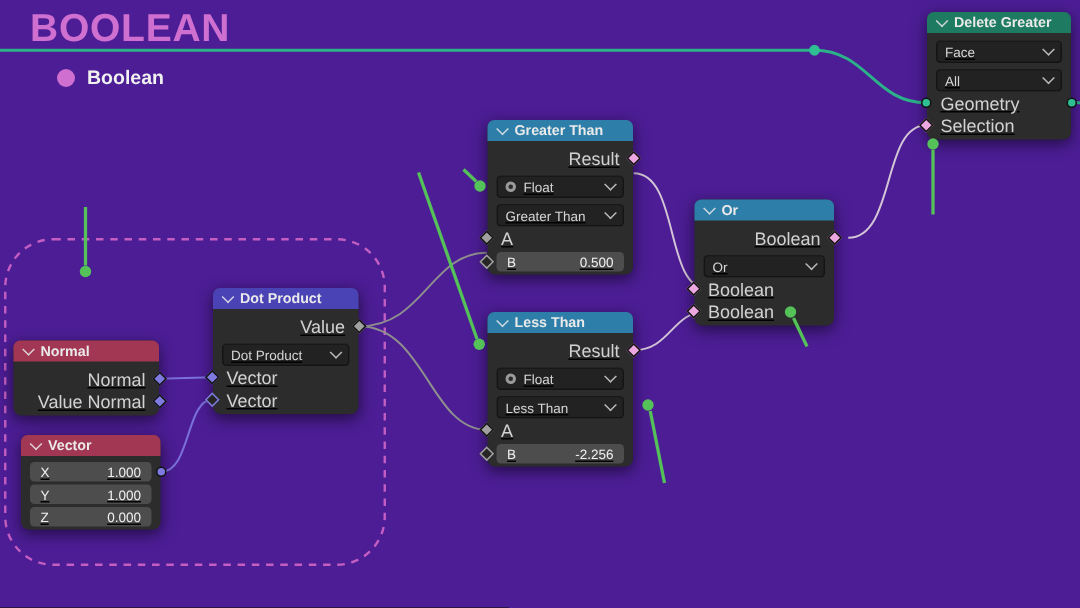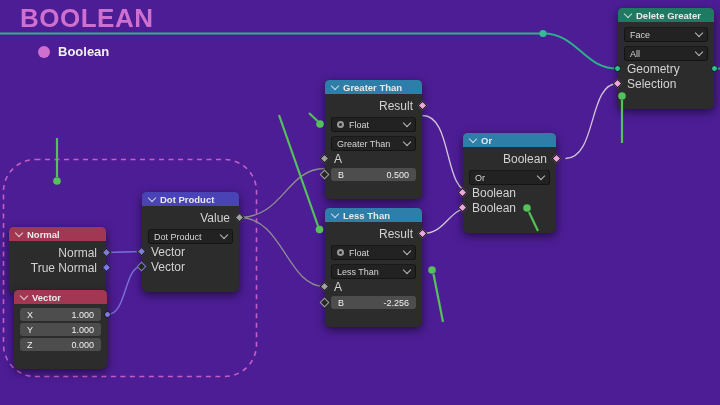--- a/index.html
+++ b/index.html
@@ -12,21 +12,21 @@
   .page-title{position:absolute;left:20px;top:3px;z-index:4;font-size:26px;font-weight:800;
               letter-spacing:.5px;color:#cf6fd0;}
   .legend{position:absolute;left:38px;top:44px;z-index:4;display:flex;align-items:center;gap:8px;}
   .legend-dot{width:12px;height:12px;border-radius:50%;background:#cf6fd0;}
   .legend-label{font-size:13px;font-weight:700;color:#f1f1f1;}
 
   .node{position:absolute;z-index:2;background:#2c2c2c;border-radius:5px;
         box-shadow:0 3px 10px rgba(0,0,0,.55);}
   .hdr{height:14px;display:flex;align-items:center;gap:5px;padding:0 7px;
        border-radius:4.5px 4.5px 0 0;font-size:9.5px;font-weight:700;color:#eaeaea;}
-  .body{padding-top:4px;padding-bottom:18px;}
+  .body{padding-top:4px;padding-bottom:2px;text-decoration:underline;}
   .row{height:15px;display:flex;align-items:center;padding:0 9px;font-size:12px;color:#d2d2d2;}
   .row.out{justify-content:flex-end;}
   .dd{height:15px;margin:4px 6px 0 6px;background:#222222;border-radius:3px;display:flex;
       align-items:center;padding:0 6px;font-size:9px;color:#d6d6d6;
       box-shadow:inset 0 0 0 1px rgba(0,0,0,.4), inset 0 1px 0 rgba(255,255,255,.04);cursor:pointer;}
   .dd .lbl{flex:1;white-space:nowrap;}
   .typ-ic{width:7px;height:7px;border-radius:50%;background:#2a2a2a;border:2px solid #9a9a9a;
           margin-right:5px;box-sizing:border-box;flex:none;}
   .chev{width:5px;height:5px;border-left:1.4px solid currentColor;border-bottom:1.4px solid currentColor;
         transform:rotate(-45deg);opacity:.85;flex:none;margin-top:-3px;}
@@ -82,21 +82,21 @@
   <div class="node" style="left:9px;top:227px;width:97px;">
     <div class="hdr" style="background:#a23753;">
       <span class="chev"></span>
       <span>Normal</span>
     </div>
     <div class="body">
       <div class="row out">
         <span>Normal</span>
         </div>
       <div class="row out">
-        <span>True Normal</span>
+        <span>Value Normal</span>
         </div>
     </div>
     <span class="sock s-d" style="right:-4px;top:22px;background:#7e7ae0;"></span>
     <span class="sock s-d" style="right:-4px;top:37px;background:#7e7ae0;"></span>
   </div>
 
   <div class="node" style="left:14px;top:290px;width:93px;">
     <div class="hdr" style="background:#a23753;">
       <span class="chev"></span>
       <span>Vector</span>

